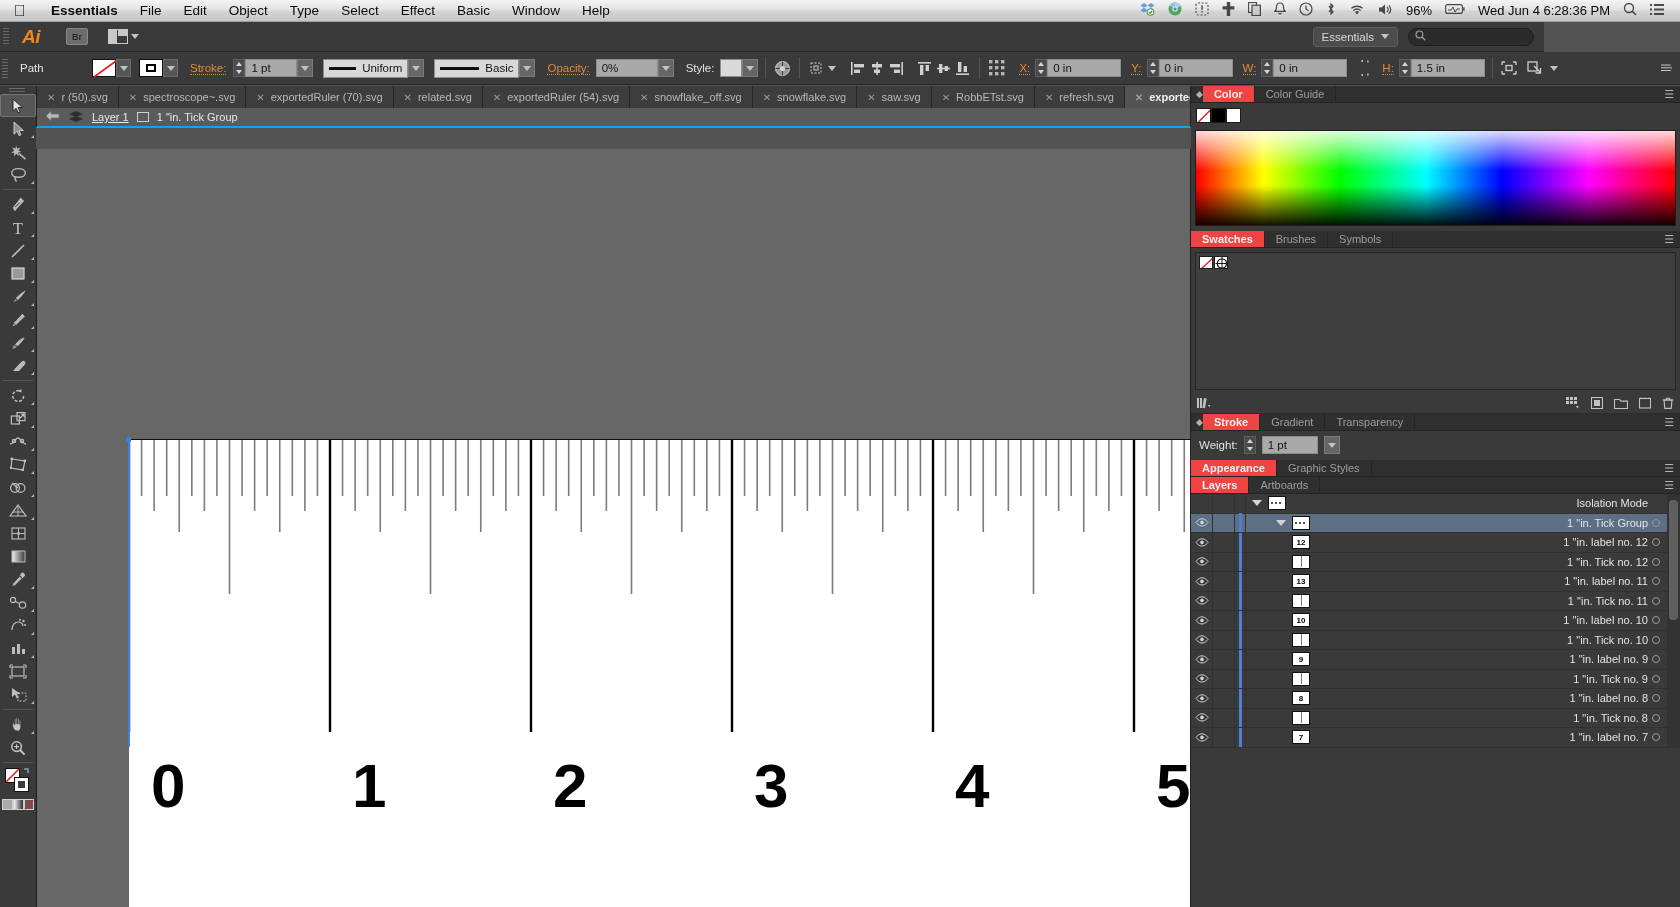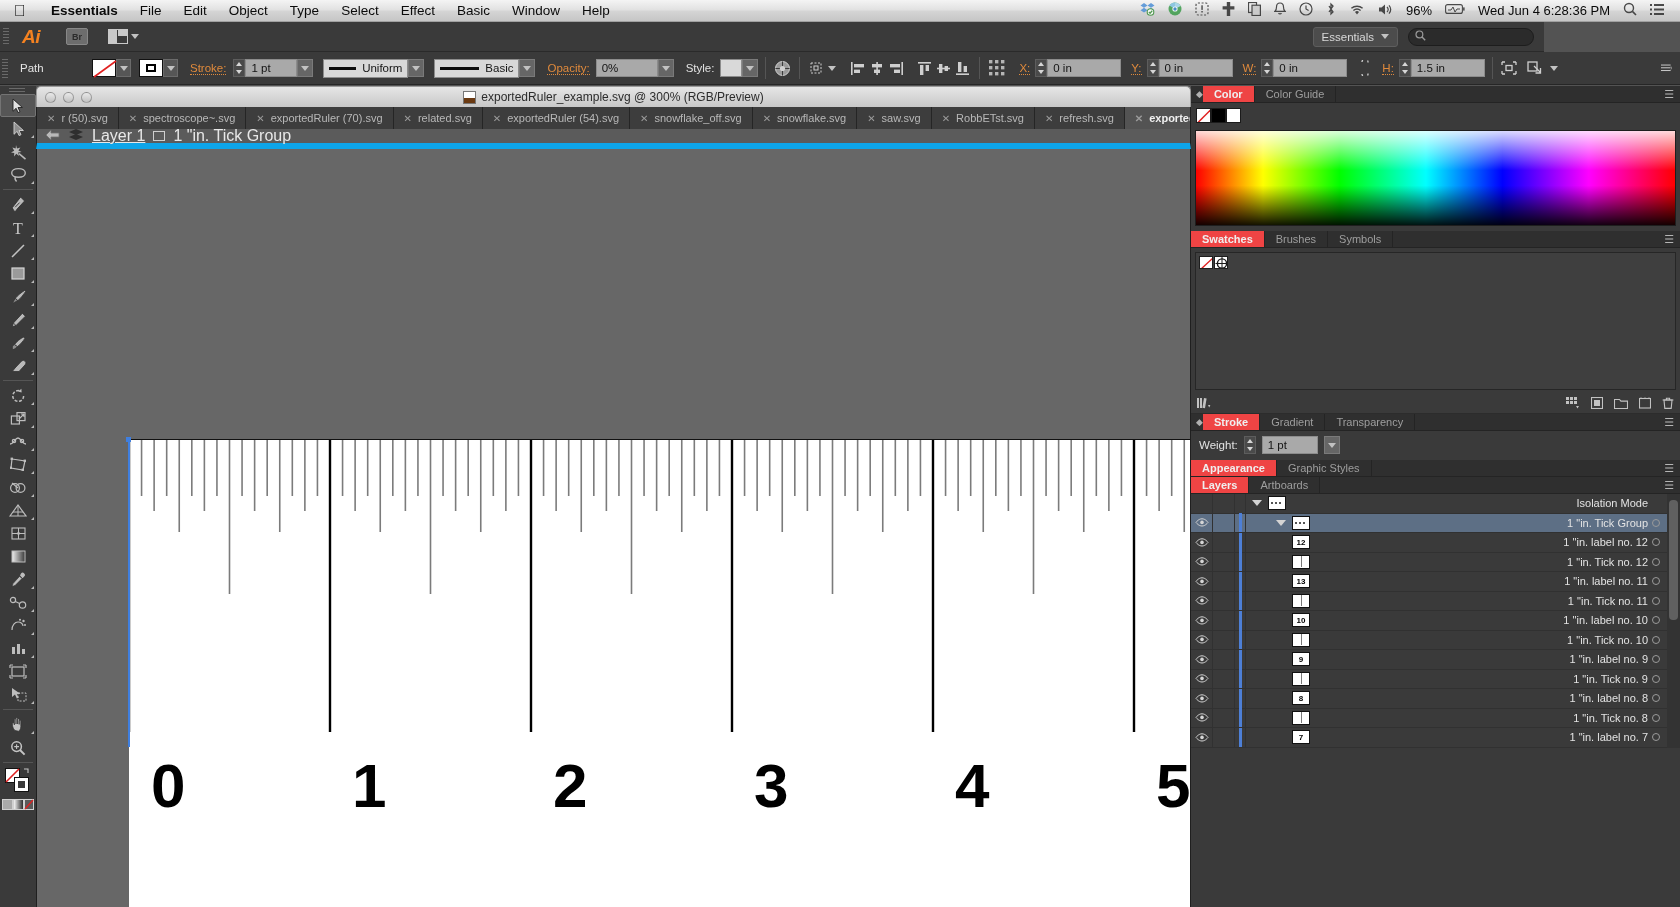--- a/index.html
+++ b/index.html
@@ -98,22 +98,22 @@
   
   #tabstrip { height:22px; background:#2d2d2d; display:flex; align-items:stretch;
     overflow:hidden; border-left:1px solid #1f1f1f; border-right:1px solid #1f1f1f; }
   .dtab { display:flex; align-items:center; gap:6px; padding:0 10px; font-size:11px;
     color:#b8b8b8; background:#3d3d3d; border-right:1px solid #252525; white-space:nowrap; }
   .dtab .x { font-size:10px; color:#9b9b9b; }
   .dtab.active { background:#535353; color:#f0f0f0; font-weight:bold; }
 
   
   #isobar { height:20px; background:#5b5b5b; border-left:1px solid #1f1f1f;
-    border-right:1px solid #1f1f1f; border-bottom:6px solid #0ea5e9;
-    display:flex; align-items:center; gap:8px; padding-left:8px; font-size:16px; color:#e8e8e8; }
+    border-right:1px solid #1f1f1f; border-bottom:2px solid #0ea5e9;
+    display:flex; align-items:center; gap:8px; padding-left:8px; font-size:11px; color:#e8e8e8; }
   #isobar .back { color:#c9c9c9; font-size:12px; }
   #isobar .lnk { text-decoration:underline; color:#e8e8e8; }
   .layersq { width:12px;height:10px;border:1px solid #cfcfcf; display:block; }
 
   
   #canvas { position:absolute; left:0; top:63px; width:1155px; height:758px;
     background:#676767; border-left:1px solid #1f1f1f; border-right:1px solid #1f1f1f;
     overflow:hidden; }
   #artboard { position:absolute; left:92px; top:290px; width:1155px; height:900px;
     background:#ffffff; }
@@ -773,31 +773,20 @@
           </defs>
         <rect x="11.5" y="0.5" width="10" height="10" fill="url(#g2)" stroke="#d0d0d0"></rect>
         <rect x="22.5" y="0.5" width="9" height="10" fill="#5a5a5a" stroke="#d0d0d0"></rect>
         <line x1="23" y1="10" x2="31" y2="1" stroke="#e02020" stroke-width="1.3"></line>
       </svg>
     </div>
   </div>
 </div>
 
 <div id="docwin">
-  <div id="titlebar">
-    <div class="trafficlights">
-      <span class="tl"></span>
-      <span class="tl"></span>
-      <span class="tl"></span>
-    </div>
-    <div id="doctitle">
-      <span class="svgicon"></span>
-      <span>exportedRuler_example.svg @ 300% (RGB/Preview)</span>
-    </div>
-  </div>
 
   <div id="tabstrip">
     <div class="dtab">
         <span class="x">✕</span>
         <span>r (50).svg</span>
       </div>
     <div class="dtab">
         <span class="x">✕</span>
         <span>spectroscope~.svg</span>
       </div>

